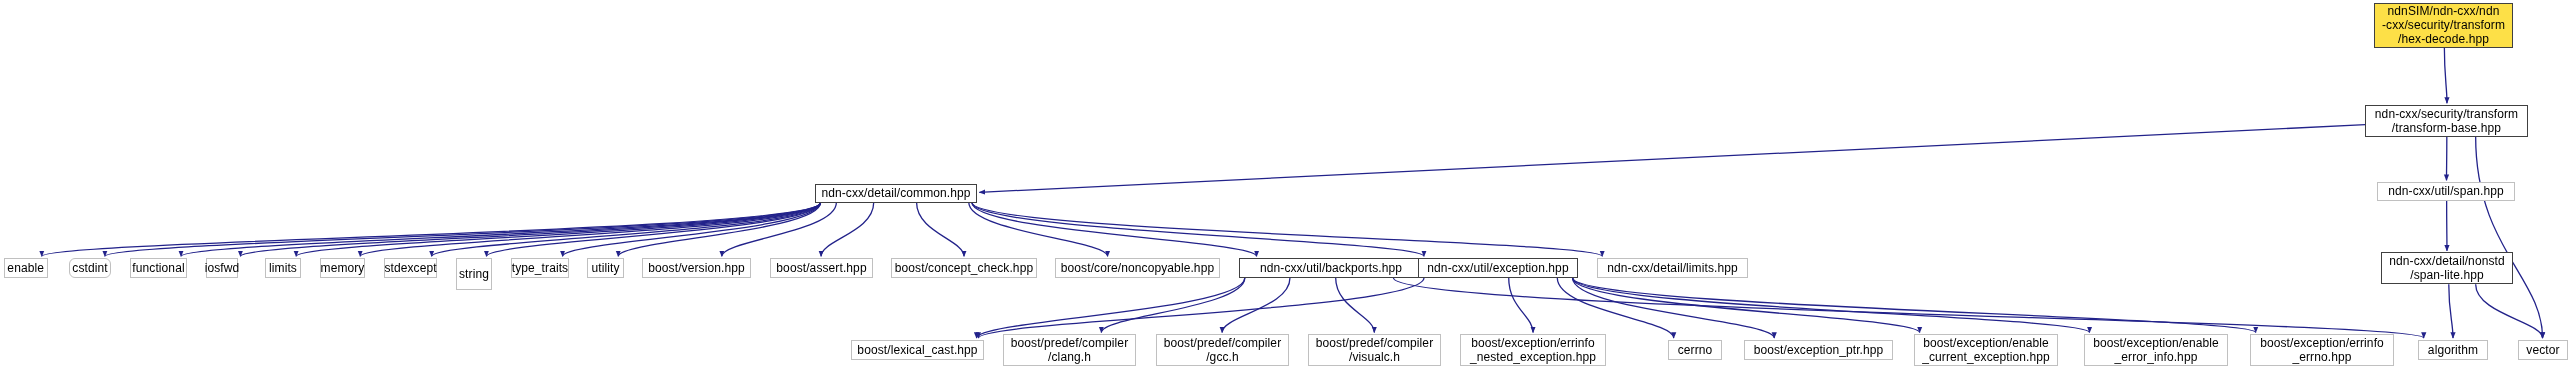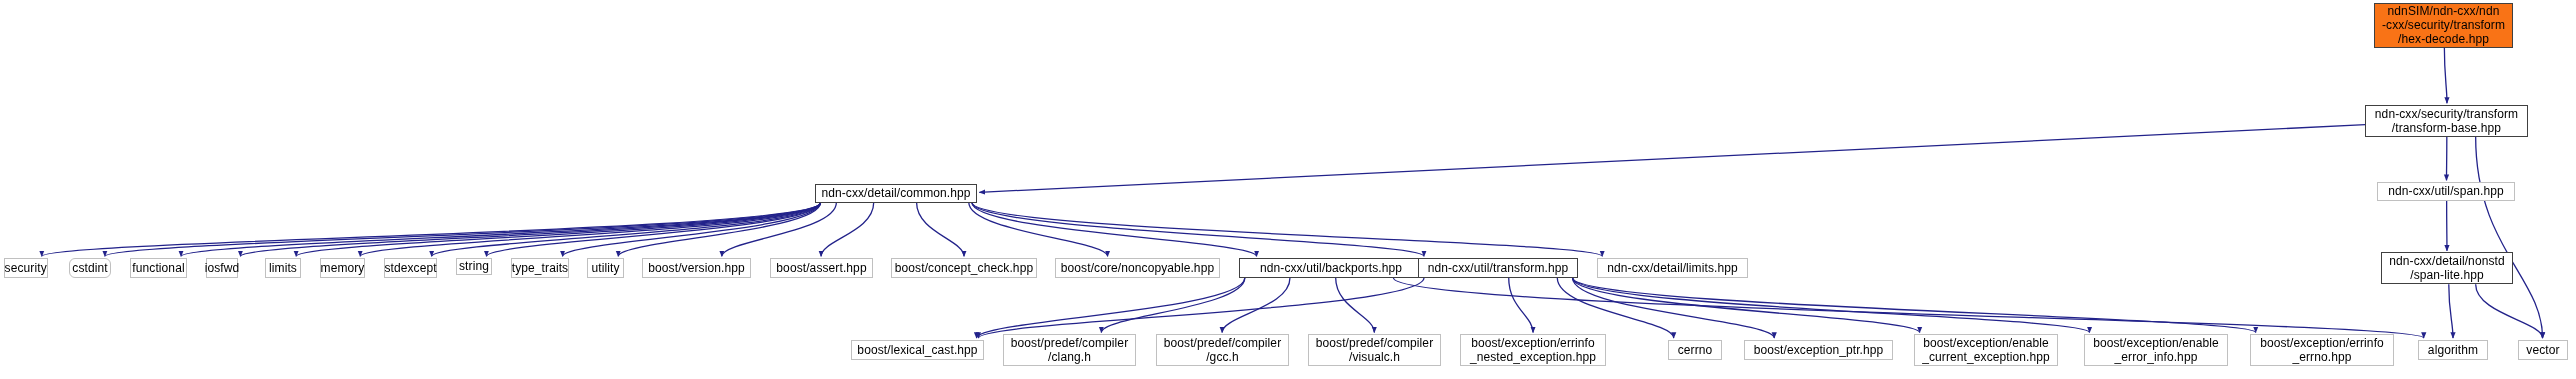--- a/index.html
+++ b/index.html
@@ -36,21 +36,21 @@
     color: #000000;
     line-height: 1.18;
     white-space: pre-line;
     letter-spacing: 0.1px;
     z-index: 5;
   }
   .node.thick {
     border: 1.9px solid #404040;
   }
   .node.root {
-    background: #f97316;
+    background: #fde047;
     border: 1.9px solid #404040;
   }
 </style>
 </head>
 <body>
 
 <div id="graph-root">
   <svg id="edge-layer" width="2576" height="380" viewBox="0 0 2775 409">
       <defs>
         <marker id="ah" viewBox="0 0 10 10" refX="9" refY="5" markerWidth="7" markerHeight="7" orient="auto-start-reverse" markerUnits="userSpaceOnUse">
@@ -97,36 +97,36 @@
   <div id="node-layer">
       <div class="node root" style="left: 2374px; top: 2.8px; width: 139px; height: 45px; font-size: 12px;">ndnSIM/ndn-cxx/ndn
 -cxx/security/transform
 /hex-decode.hpp</div>
       <div class="node thick" style="left: 2365px; top: 105px; width: 163px; height: 32px; font-size: 12px;">ndn-cxx/security/transform
 /transform-base.hpp</div>
       <div class="node" style="left: 2377px; top: 182px; width: 138px; height: 18.6px; font-size: 12px;">ndn-cxx/util/span.hpp</div>
       <div class="node thick" style="left: 2381px; top: 252px; width: 132px; height: 32px; font-size: 12px;">ndn-cxx/detail/nonstd
 /span-lite.hpp</div>
       <div class="node thick" style="left: 815px; top: 184px; width: 162px; height: 18.6px; font-size: 12px;">ndn-cxx/detail/common.hpp</div>
-      <div class="node" style="left: 3.7px; top: 258px; width: 44px; height: 19.5px; font-size: 12px;">security</div>
+      <div class="node" style="left: 3.7px; top: 258px; width: 44px; height: 19.5px; font-size: 12px;">enable</div>
       <div class="node" style="left: 69px; top: 258px; width: 42px; height: 19.5px; font-size: 12px; border-radius: 6px;">cstdint</div>
       <div class="node" style="left: 130px; top: 258px; width: 57px; height: 19.5px; font-size: 12px;">functional</div>
       <div class="node" style="left: 206px; top: 258px; width: 32px; height: 19.5px; font-size: 12px;">iosfwd</div>
       <div class="node" style="left: 265px; top: 258px; width: 36px; height: 19.5px; font-size: 12px;">limits</div>
       <div class="node" style="left: 320px; top: 258px; width: 45px; height: 19.5px; font-size: 12px;">memory</div>
       <div class="node" style="left: 384px; top: 258px; width: 53px; height: 19.5px; font-size: 12px;">stdexcept</div>
-      <div class="node" style="left: 456px; top: 258px; width: 36px; height: 17px; font-size: 12px;">string</div>
+      <div class="node" style="left: 456px; top: 258px; width: 36px; height: 32px; font-size: 12px;">string</div>
       <div class="node" style="left: 511px; top: 258px; width: 58px; height: 19.5px; font-size: 12px;">type_traits</div>
       <div class="node" style="left: 587px; top: 258px; width: 37px; height: 19.5px; font-size: 12px;">utility</div>
       <div class="node" style="left: 642px; top: 258px; width: 109px; height: 19.5px; font-size: 12px;">boost/version.hpp</div>
       <div class="node" style="left: 770px; top: 258px; width: 103px; height: 19.5px; font-size: 12px;">boost/assert.hpp</div>
       <div class="node" style="left: 891px; top: 258px; width: 146px; height: 19.5px; font-size: 12px;">boost/concept_check.hpp</div>
       <div class="node" style="left: 1055px; top: 258px; width: 165px; height: 19.5px; font-size: 12px;">boost/core/noncopyable.hpp</div>
       <div class="node thick" style="left: 1239px; top: 258px; width: 184px; height: 19.5px; font-size: 12px;">ndn-cxx/util/backports.hpp</div>
-      <div class="node thick" style="left: 1418px; top: 258px; width: 160px; height: 19.5px; font-size: 12px;">ndn-cxx/util/transform.hpp</div>
+      <div class="node thick" style="left: 1418px; top: 258px; width: 160px; height: 19.5px; font-size: 12px;">ndn-cxx/util/exception.hpp</div>
       <div class="node" style="left: 1597px; top: 258px; width: 151px; height: 19.5px; font-size: 12px;">ndn-cxx/detail/limits.hpp</div>
       <div class="node" style="left: 851px; top: 340px; width: 133px; height: 19.5px; font-size: 12px;">boost/lexical_cast.hpp</div>
       <div class="node" style="left: 1003px; top: 334px; width: 133px; height: 32px; font-size: 12px;">boost/predef/compiler
 /clang.h</div>
       <div class="node" style="left: 1156px; top: 334px; width: 133px; height: 32px; font-size: 12px;">boost/predef/compiler
 /gcc.h</div>
       <div class="node" style="left: 1308px; top: 334px; width: 133px; height: 32px; font-size: 12px;">boost/predef/compiler
 /visualc.h</div>
       <div class="node" style="left: 1460px; top: 334px; width: 146px; height: 32px; font-size: 12px;">boost/exception/errinfo
 _nested_exception.hpp</div>

